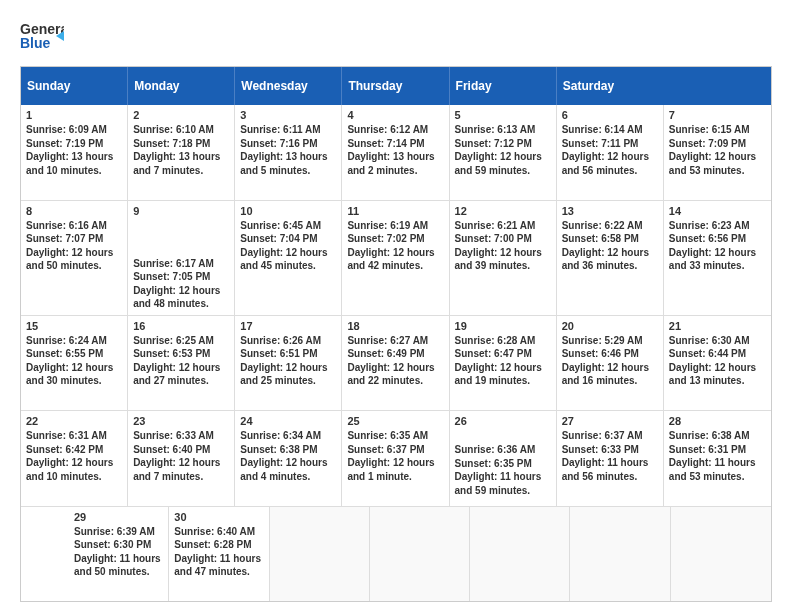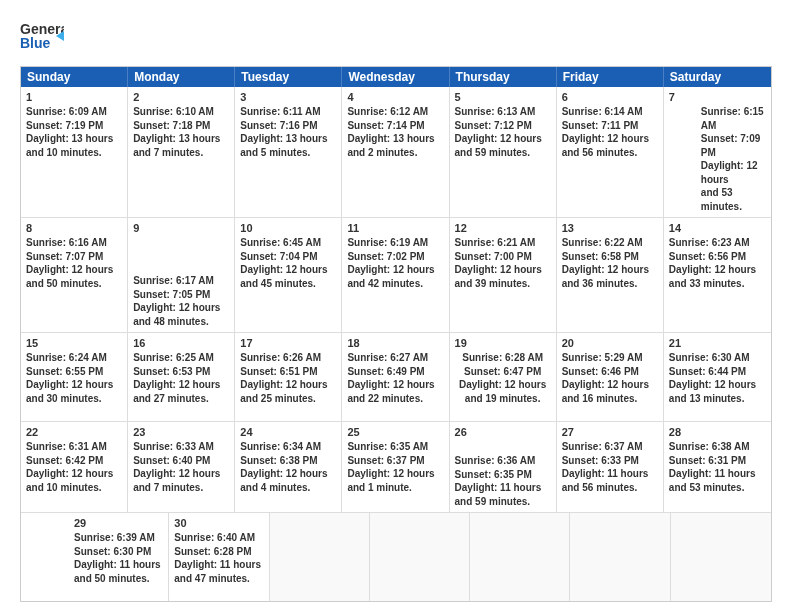--- a/index.html
+++ b/index.html
@@ -48,21 +48,21 @@
     }
     .cal-header {
       display: grid;
       grid-template-columns: repeat(7, 1fr);
       background: #1a5fb4;
     }
     .cal-header-cell {
       color: #fff;
       font-size: 12px;
       font-weight: bold;
-      padding: 3px 6px;
+      padding: 12px 6px;
       border-right: 1px solid #4a7fc4;
       text-align: left;
     }
     .cal-header-cell:last-child { border-right: none; }
     .cal-body {
       flex: 1;
       display: flex;
       flex-direction: column;
     }
     .cal-row {
@@ -115,21 +115,20 @@
     <div class="title-block">
       <div class="main-title"></div>
       <div class="subtitle"></div>
     </div>
   </div>
 
   <div class="calendar">
     <div class="cal-header" id="cal-header-row">
         <div class="cal-header-cell">Sunday</div>
         <div class="cal-header-cell">Monday</div>
-        <div class="cal-header-cell">Tuesday</div>
         <div class="cal-header-cell">Wednesday</div>
         <div class="cal-header-cell">Thursday</div>
         <div class="cal-header-cell">Friday</div>
         <div class="cal-header-cell">Saturday</div>
       </div>
     <div class="cal-body" id="cal-body">
         <div class="cal-row">
           <div class="cal-cell">
             <span class="cell-day">1</span>
             <div class="cell-info" style="white-space: pre-line;">Sunrise: 6:09 AM
@@ -167,21 +166,21 @@
           </div>
           <div class="cal-cell">
             <span class="cell-day">6</span>
             <div class="cell-info" style="white-space: pre-line;">Sunrise: 6:14 AM
 Sunset: 7:11 PM
 Daylight: 12 hours
 and 56 minutes.</div>
           </div>
           <div class="cal-cell">
             <span class="cell-day">7</span>
-            <div class="cell-info" style="white-space: pre-line; margin-left: 32px;">Sunrise: 6:15 AM
+            <div class="cell-info" style="white-space: pre-line;">Sunrise: 6:15 AM
 Sunset: 7:09 PM
 Daylight: 12 hours
 and 53 minutes.</div>
           </div>
         </div>
         <div class="cal-row">
           <div class="cal-cell">
             <span class="cell-day">8</span>
             <div class="cell-info" style="white-space: pre-line;">Sunrise: 6:16 AM
 Sunset: 7:07 PM
@@ -255,21 +254,21 @@
           </div>
           <div class="cal-cell">
             <span class="cell-day">18</span>
             <div class="cell-info" style="white-space: pre-line;">Sunrise: 6:27 AM
 Sunset: 6:49 PM
 Daylight: 12 hours
 and 22 minutes.</div>
           </div>
           <div class="cal-cell">
             <span class="cell-day">19</span>
-            <div class="cell-info" style="white-space: pre-line; text-align: center;">Sunrise: 6:28 AM
+            <div class="cell-info" style="white-space: pre-line;">Sunrise: 6:28 AM
 Sunset: 6:47 PM
 Daylight: 12 hours
 and 19 minutes.</div>
           </div>
           <div class="cal-cell">
             <span class="cell-day">20</span>
             <div class="cell-info" style="white-space: pre-line;">Sunrise: 5:29 AM
 Sunset: 6:46 PM
 Daylight: 12 hours
 and 16 minutes.</div>

